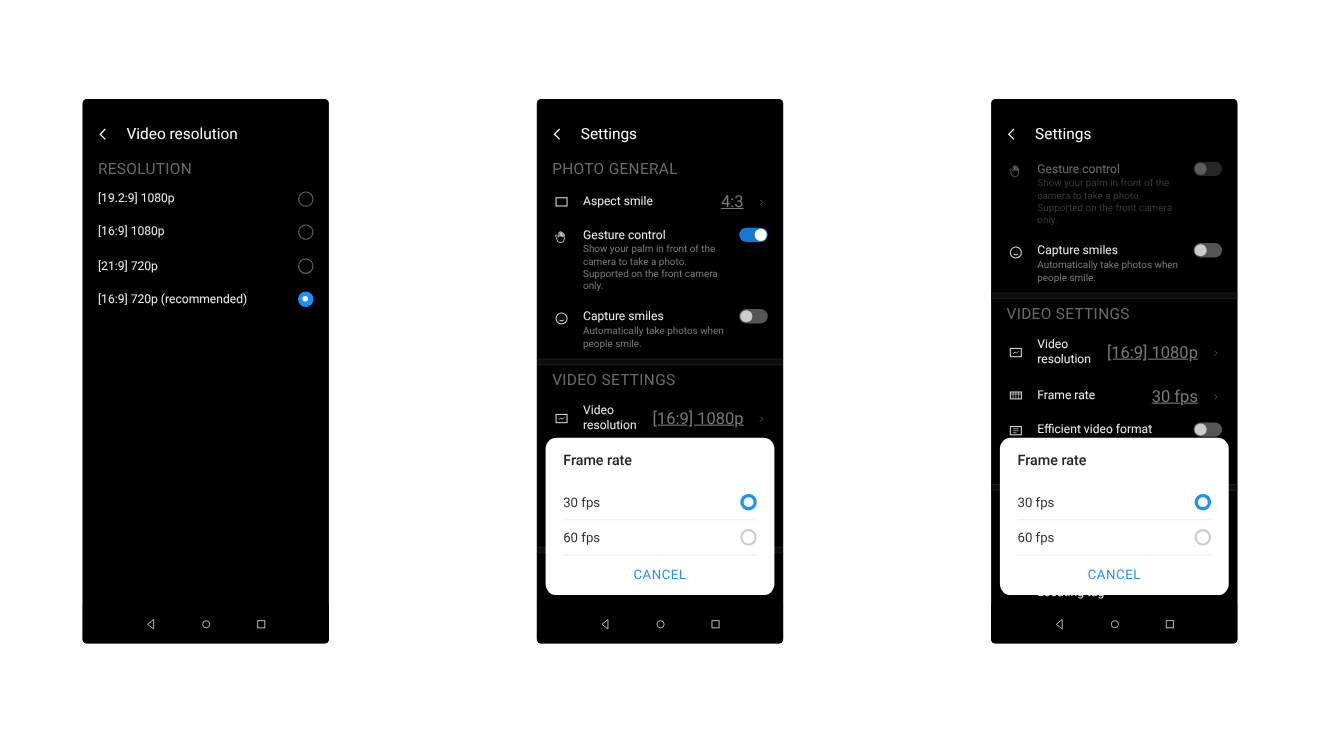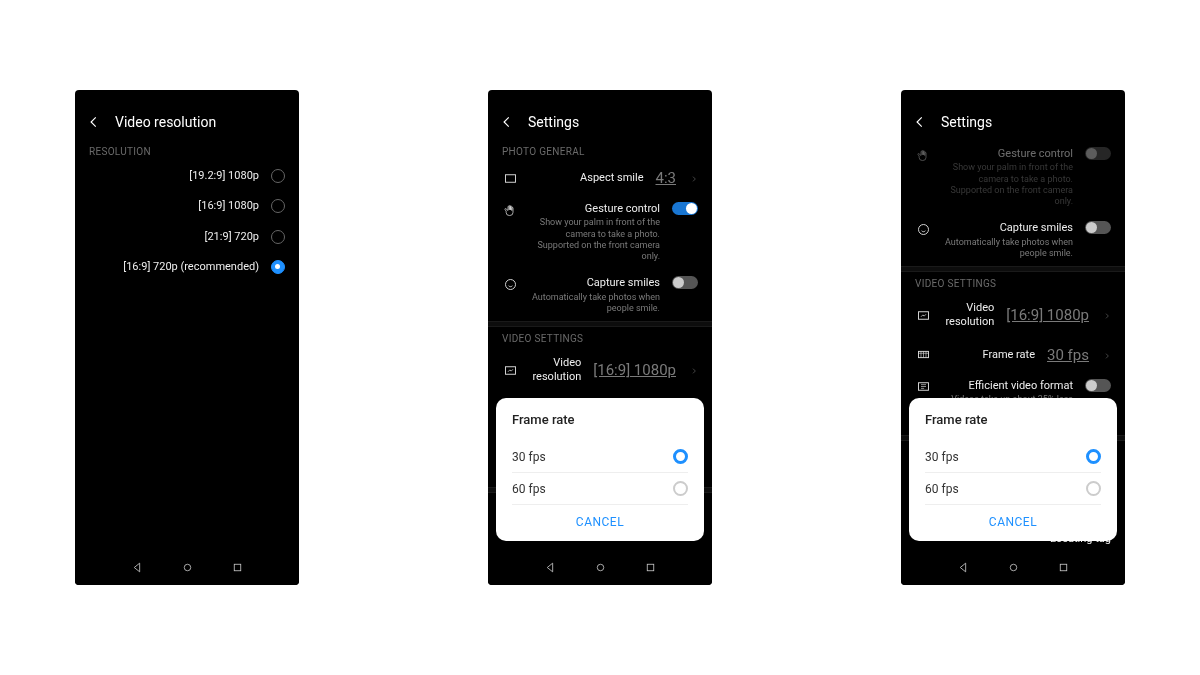--- a/index.html
+++ b/index.html
@@ -40,31 +40,30 @@
     justify-content: center;
   }
   .back-arrow svg { width: 14px; height: 14px; }
   .header-title {
     font-size: 14px;
     font-weight: 400;
     color: #fff;
   }
   .section-label {
     padding: 6px 14px 4px 14px;
-    font-size: 10px;
+    font-size: 14px;
     color: #6a6a6a;
     letter-spacing: 0.3px;
   }
   .row {
     display: flex;
     align-items: center;
     padding: 8px 14px;
     gap: 12px;
     min-height: 30px;
-    text-align: right;
   }
   .row.tall { min-height: 44px; align-items: flex-start; padding-top:7px; padding-bottom:7px;}
   .row-icon {
     width: 16px;
     height: 16px;
     flex-shrink: 0;
     display: flex;
     align-items: center;
     justify-content: center;
   }

